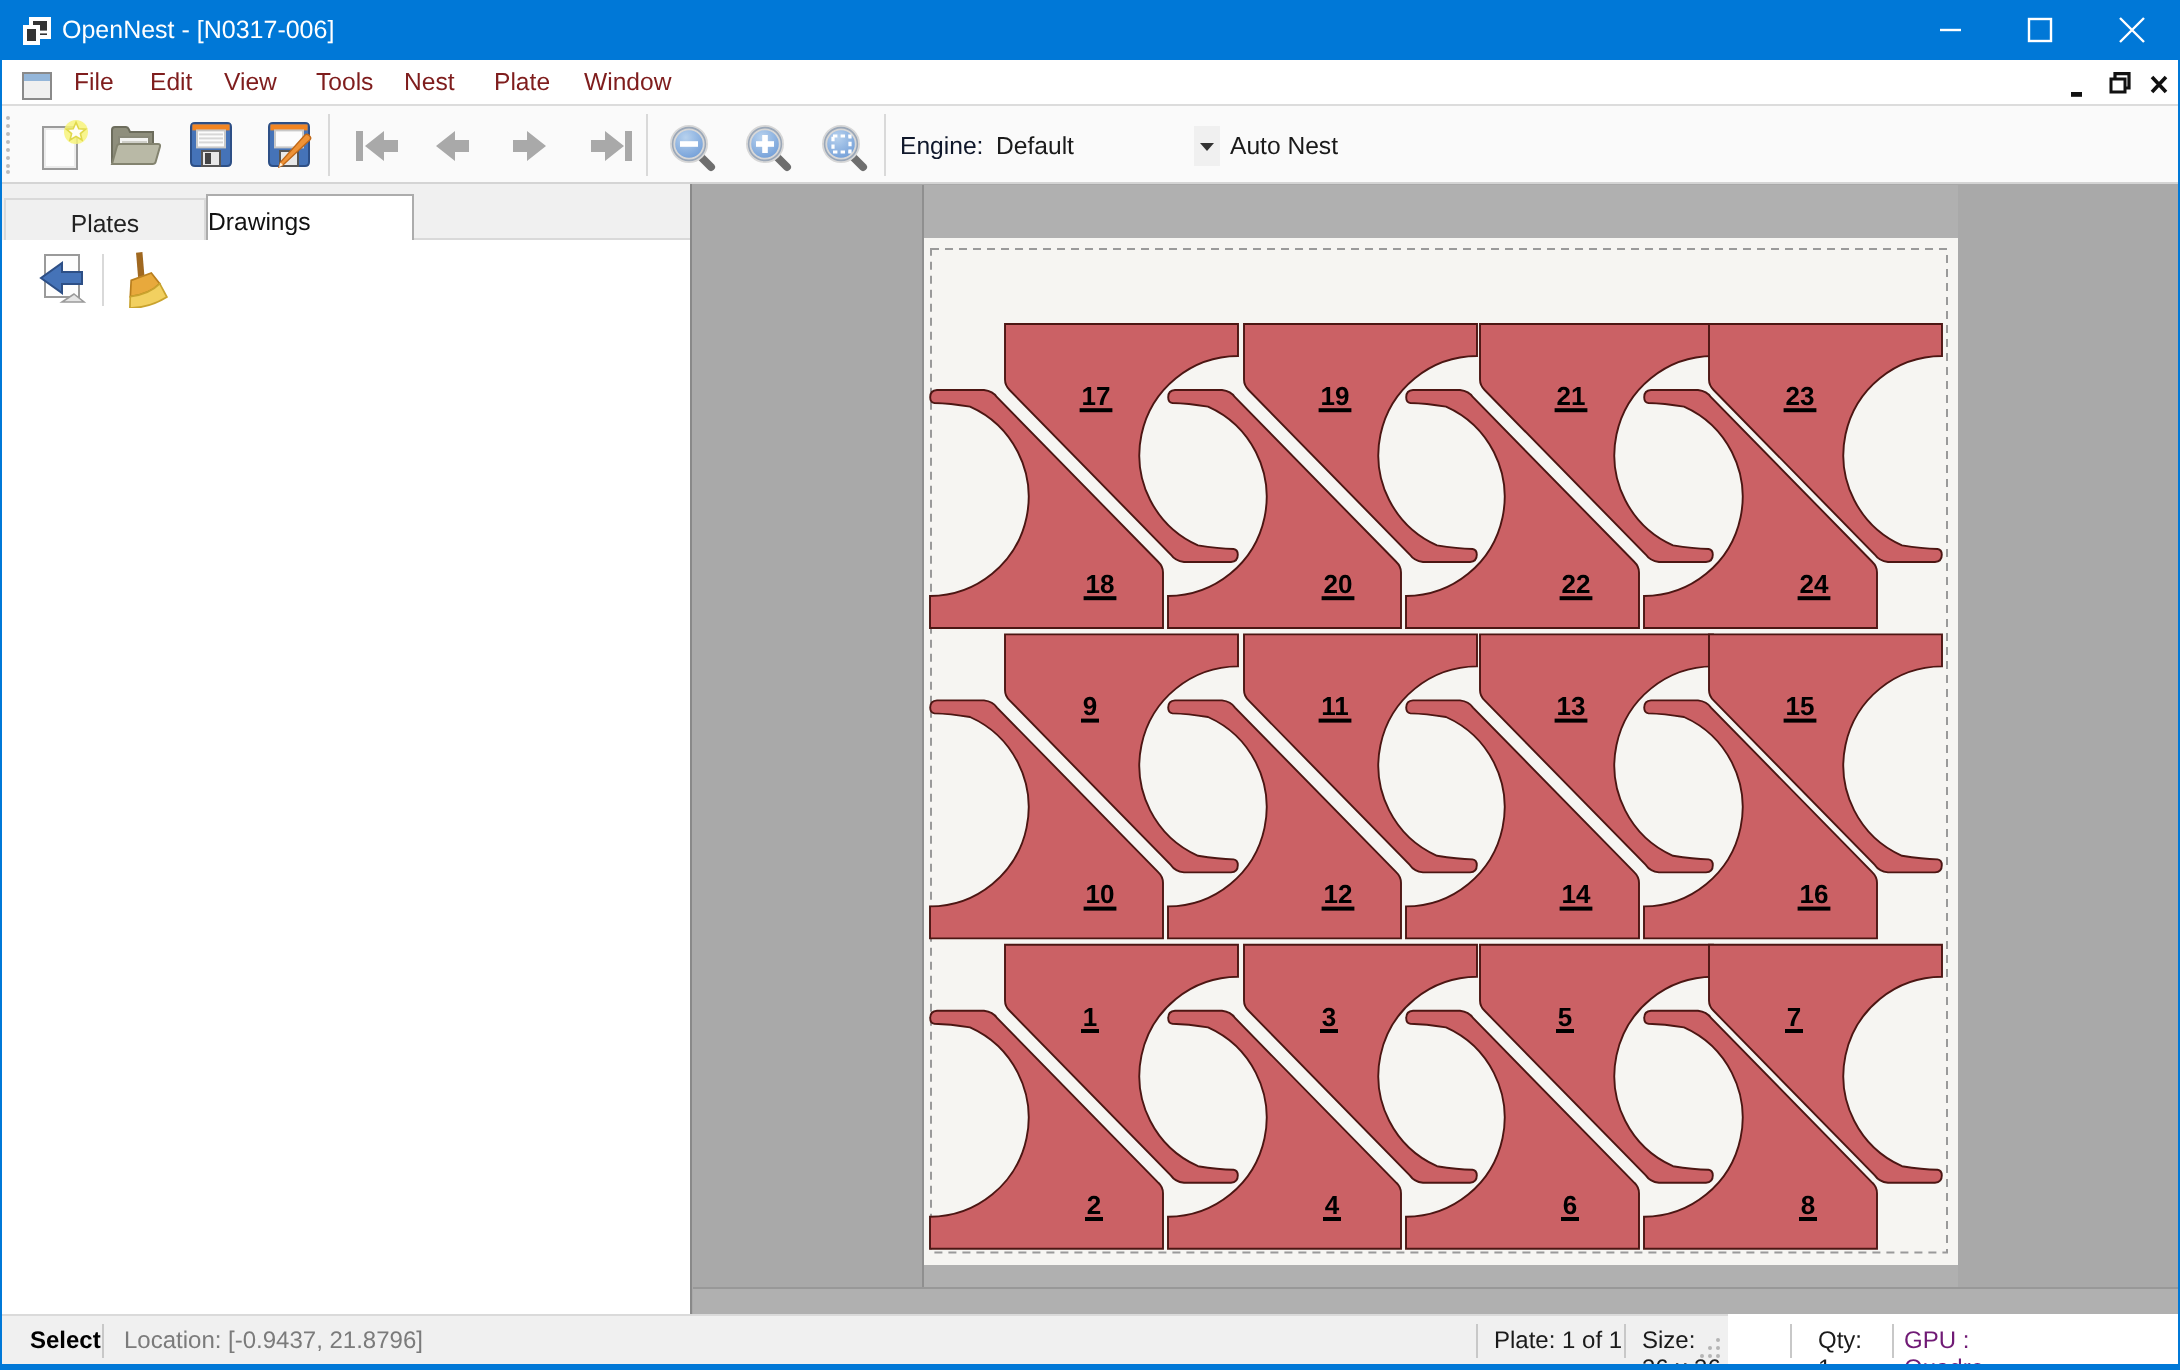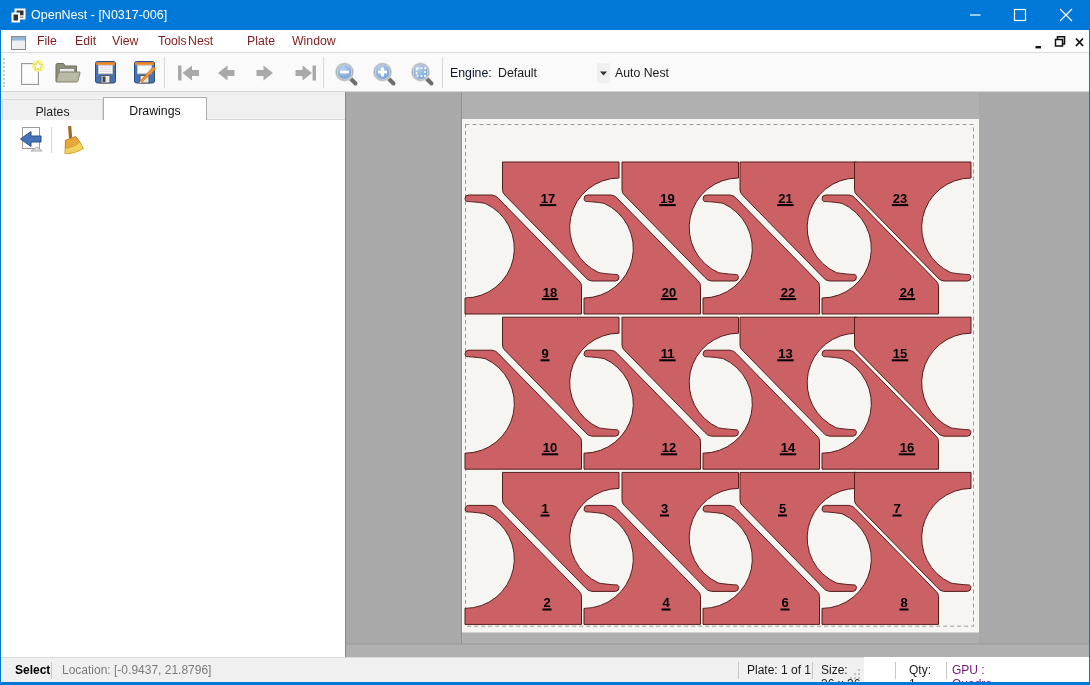--- a/index.html
+++ b/index.html
@@ -8,21 +8,21 @@
 #menubar{left:1px;top:30px;width:1088px;height:23px;background:#fff;border-bottom:1px solid #dcdcdc}
 .mi{position:absolute;top:34px;font-size:12.3px;color:#7f1d1d}
 #toolbar{left:1px;top:53px;width:1088px;height:39px;background:#fafafa;border-bottom:1px solid #d4d4d4}
 .tsep{position:absolute;top:57px;width:1px;height:31px;background:#d9d9d9}
 #engine{position:absolute;left:450px;top:66px;font-size:12.3px;font-weight:normal;color:#0f172a}
 #engval{position:absolute;left:498px;top:66px;font-size:12.3px;color:#1a1a1a}
 #combobtn{position:absolute;left:597px;top:63px;width:13px;height:20px;background:#f0f0f0;text-align:center}
 #autonest{position:absolute;left:615px;top:66px;font-size:12.3px;color:#1a1a1a}
 #tabstrip{left:1px;top:92px;width:344px;height:28px;background:#f0f0f0}
 #tabplates{position:absolute;left:1px;top:4px;width:101px;height:24px;background:#f0f0f0;border:1px solid #d9d9d9;font-size:12.3px;text-align:center;padding-top:5px;color:#222}
-#tabdraw{position:absolute;left:102px;top:2px;width:104px;height:26px;background:#fff;border:1px solid #acacac;border-bottom:none;font-size:12.3px;text-align:center;padding-top:6px;color:#111}
+#tabdraw{position:absolute;left:102px;top:2px;width:104px;height:26px;background:#fff;border:1px solid #acacac;border-bottom:none;font-size:12.3px;text-align:left;padding-top:6px;color:#111}
 #panel{left:1px;top:120px;width:344px;height:536.5px;background:#fff}
 #psep{position:absolute;left:50px;top:7px;width:1px;height:26px;background:#d9d9d9}
 #item{position:absolute;left:0;top:34.5px;width:343px;height:84px;background:#fbfbe2}
 #ititle{position:absolute;left:112px;top:9px;font-size:13.4px;font-weight:bold;color:#000}
 .igray{position:absolute;left:112px;font-size:12.2px;color:#838383}
 #divider{left:345px;top:92px;width:1px;height:565px;background:#898989}
 #canvas{left:346px;top:92px;width:744px;height:565px;background:#a9a9a9}
 #statusbar{left:1px;top:657px;width:863px;height:24.5px;background:#f0f0f0;border-top:1px solid #dadada}
 .ssep{position:absolute;top:4px;width:1px;height:17px;background:#c8c8c8}
 .stxt{position:absolute;top:5px;font-size:12px;color:#1a1a1a}
@@ -47,21 +47,21 @@
 
 <div class="abs" id="menubar"></div>
 <svg class="abs" style="left:11px;top:36px" width="15" height="14" viewBox="0 0 15 14">
  <rect x="0.5" y="0.5" width="14" height="13" fill="#f0f0f0" stroke="#8a8a8a"></rect>
  <rect x="1" y="1" width="13" height="3.5" fill="#94b6d9"></rect>
 </svg>
 <div class="mi" style="left:37px">File</div>
 <div class="mi" style="left:75px">Edit</div>
 <div class="mi" style="left:112px">View</div>
 <div class="mi" style="left:158px">Tools</div>
-<div class="mi" style="left:188px">Nest</div>
+<div class="mi" style="left:202px">Nest</div>
 <div class="mi" style="left:247px">Plate</div>
 <div class="mi" style="left:292px">Window</div>
 <svg class="abs" style="left:1030px;top:35px" width="56" height="15" viewBox="0 0 56 15">
  <rect x="5.5" y="11" width="5.5" height="2.4" fill="#111"></rect>
  <rect x="25.5" y="4.5" width="7" height="6.5" fill="#fff" stroke="#111" stroke-width="1.5"></rect>
  <path d="M27.5 4 L27.5 1.8 L34.5 1.8 L34.5 9 L33 9" fill="none" stroke="#111" stroke-width="1.6"></path>
  <path d="M46 3.5 L53 11 M53 3.5 L46 11" stroke="#111" stroke-width="1.8"></path>
 </svg>
 
 <div class="abs" id="toolbar"></div>

